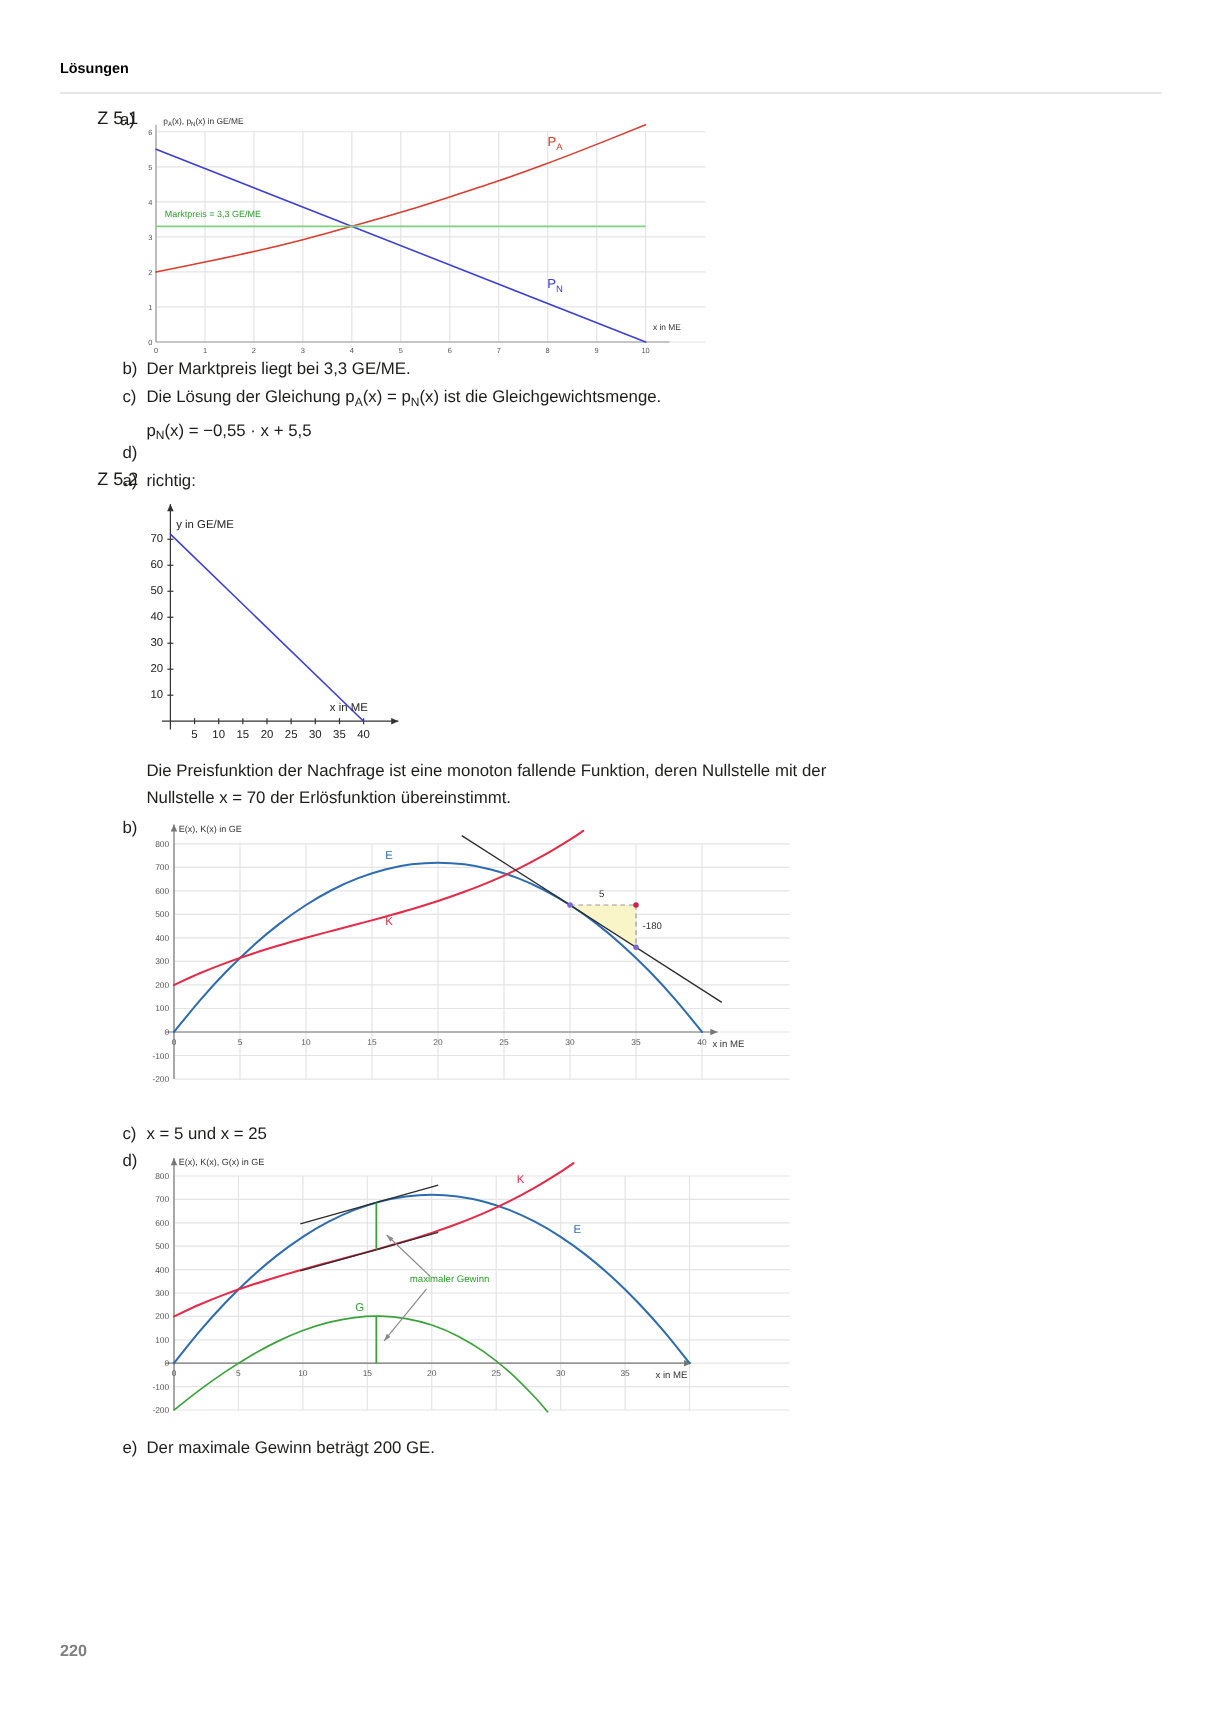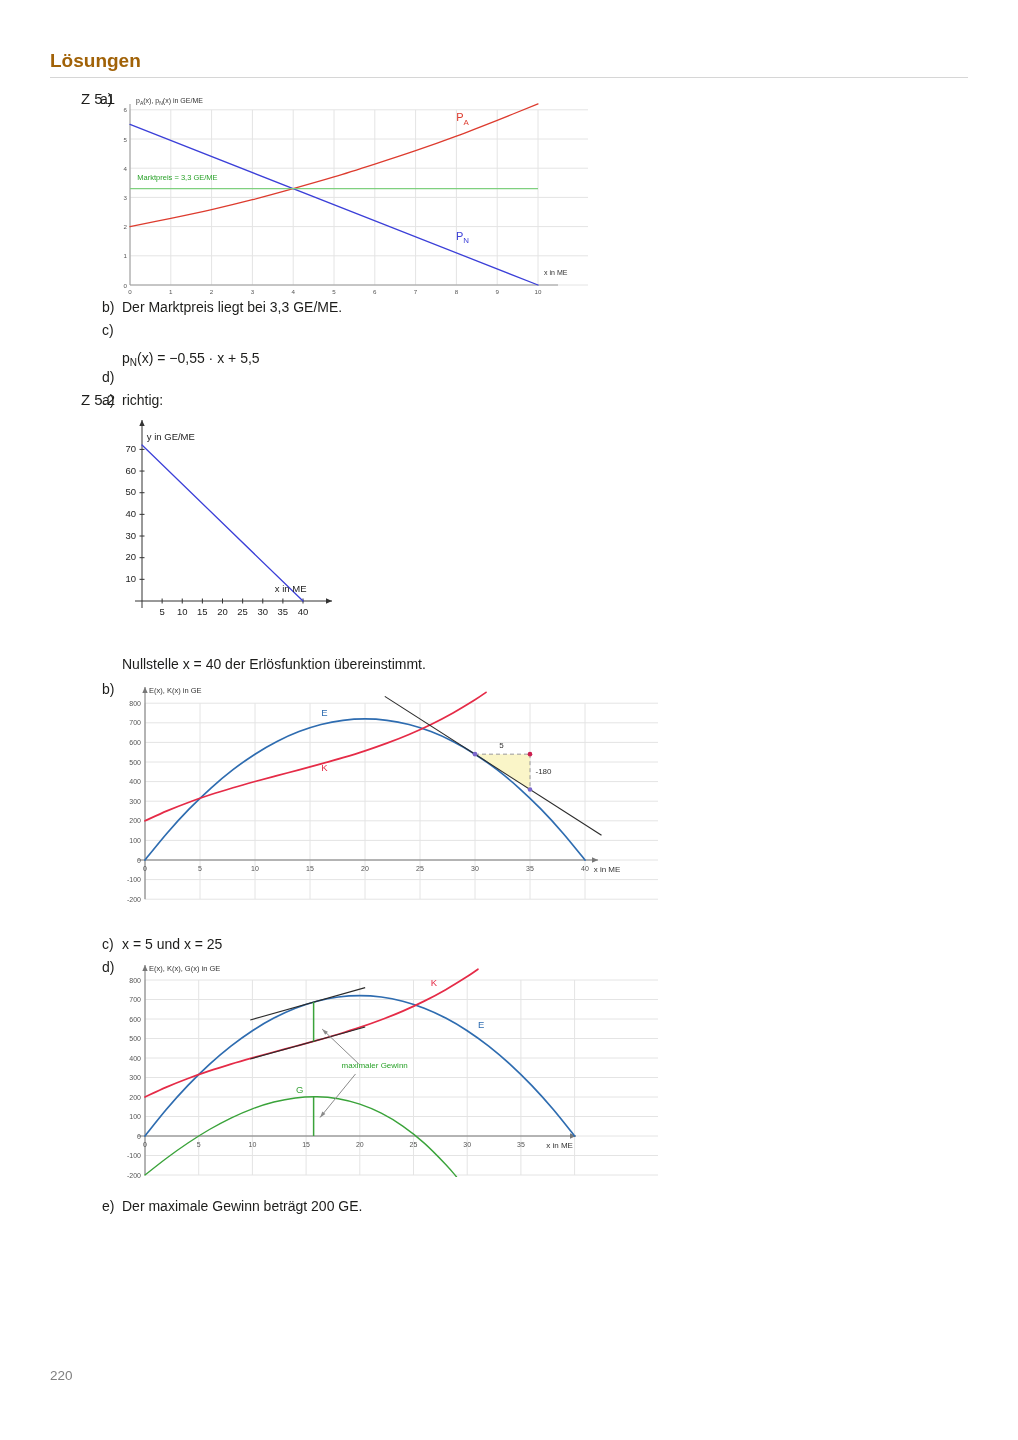--- a/index.html
+++ b/index.html
@@ -1,25 +1,25 @@
 <!DOCTYPE html>
 <html><head>
 <meta charset="utf-8">
 <style>
   html,body{margin:0;padding:0;background:#ffffff;}
   .page{position:relative;width:1018px;height:1440px;background:#ffffff;
         font-family:"Liberation Sans",sans-serif;color:#1d1d1b;overflow:hidden;}
-  .hdr{position:absolute;left:50px;top:50px;font-size:19px;font-weight:600;color:#a16207;}
+  .hdr{position:absolute;left:50px;top:50px;font-size:12px;font-weight:600;color:#000000;}
   .rule{position:absolute;left:50px;top:77px;width:918px;height:1px;background:#d6d6d6;}
   .znum{position:absolute;font-size:15px;white-space:nowrap;margin-left:24px;}
   .itm{position:absolute;font-size:14px;white-space:nowrap;}
   .txt{position:absolute;font-size:14px;white-space:nowrap;}
   .sub{font-size:10px;vertical-align:-3px;}
   .chart{position:absolute;}
-  .pagenum{position:absolute;left:50px;top:1368px;font-size:13.5px;font-weight:400;color:#7f7f7f;}
+  .pagenum{position:absolute;left:50px;top:1368px;font-size:13.5px;font-weight:700;color:#7f7f7f;}
 </style>
 </head>
 <body>
 
 <div class="page">
   <div class="hdr">Lösungen</div>
   <div class="rule"></div>
 
   <span class="znum" style="left:57px;top:90px">Z 5.1</span>
   <span class="itm" style="left:100px;top:91px">a)</span>
@@ -71,20 +71,21 @@
       <text x="340.52000000000004" y="29.480000000000018" text-anchor="middle" font-size="11" fill="#dd3b2e" font-family="&quot;Liberation Sans&quot;,sans-serif"><tspan dy="0" font-size="11">P</tspan><tspan dy="3.3" font-size="7.92">A</tspan></text>
       <text x="340.52000000000004" y="147.74" text-anchor="middle" font-size="11" fill="#3b3fd8" font-family="&quot;Liberation Sans&quot;,sans-serif"><tspan dy="0" font-size="11">P</tspan><tspan dy="3.3" font-size="7.92">N</tspan></text>
       <text x="15.344" y="88.464" text-anchor="start" font-size="7.5" fill="#2aa22a" font-family="&quot;Liberation Sans&quot;,sans-serif">Marktpreis = 3,3 GE/ME</text>
       <text x="422.12" y="182.78" text-anchor="start" font-size="7" fill="#333333" font-family="&quot;Liberation Sans&quot;,sans-serif">x in ME</text>
     </svg>
 
   <span class="itm" style="left:102px;top:299px">b)</span>
   <span class="txt" style="left:122px;top:299px">Der Marktpreis liegt bei 3,3 GE/ME.</span>
 
   <span class="itm" style="left:102px;top:322px">c)</span>
+  <span class="txt" style="left:122px;top:322px"><span>Die Lösung der Gleichung p</span><span class="sub">A</span><span>(x) = p</span><span class="sub">N</span><span>(x) ist die Gleichgewichtsmenge.</span></span>
 
   <span class="itm" style="left:102px;top:369px">d)</span>
   <span class="txt" style="left:122px;top:350px"><span>p</span><span class="sub">N</span><span>(x) = −0,55 · x + 5,5</span></span>
 
   <span class="znum" style="left:57px;top:391px">Z 5.2</span>
   <span class="itm" style="left:102px;top:392px">a)</span>
   <span class="txt" style="left:122px;top:392px">richtig:</span>
 
   <svg class="chart" style="left:125px;top:408px" viewBox="0 0 235 230" width="235" height="230">
       <line x1="10" y1="193" x2="207" y2="193" stroke="#333" stroke-width="1"></line>
@@ -121,21 +122,22 @@
       <text x="11" y="87.21428571428571" text-anchor="end" font-size="9.5" fill="#222" font-family="&quot;Liberation Sans&quot;,sans-serif">50</text>
       <text x="11" y="65.55714285714285" text-anchor="end" font-size="9.5" fill="#222" font-family="&quot;Liberation Sans&quot;,sans-serif">60</text>
       <text x="11" y="43.900000000000006" text-anchor="end" font-size="9.5" fill="#222" font-family="&quot;Liberation Sans&quot;,sans-serif">70</text>
       <g>
         <path d="M17 37.06857142857143 L178 193" fill="none" stroke="#3b3fd8" stroke-width="1.3" stroke-linecap="round"></path>
       </g>
       <text x="21.83" y="31.65428571428572" text-anchor="start" font-size="9.5" fill="#222222" font-family="&quot;Liberation Sans&quot;,sans-serif">y in GE/ME</text>
       <text x="149.825" y="184.33714285714285" text-anchor="start" font-size="9.5" fill="#222222" font-family="&quot;Liberation Sans&quot;,sans-serif">x in ME</text>
     </svg>
 
-  <span class="txt" style="left:122px;top:656px">Nullstelle x = 40 der Erlösfunktion übereinstimmt.</span>
+  <span class="txt" style="left:122px;top:634px">Die Preisfunktion der Nachfrage ist eine monoton fallende Funktion, deren Nullstelle mit der</span>
+  <span class="txt" style="left:122px;top:656px">Nullstelle x = 70 der Erlösfunktion übereinstimmt.</span>
 
   <span class="itm" style="left:102px;top:681px">b)</span>
   <svg class="chart" style="left:120px;top:678px" viewBox="0 0 545 234" width="545" height="234">
       <defs>
         <clipPath id="cp-c3">
           <rect x="0" y="7" width="545" height="216"></rect>
         </clipPath>
       </defs>
       <line x1="25" y1="221.2" x2="25" y2="25.2" stroke="#e4e4e4" stroke-width="1"></line>
       <line x1="80" y1="221.2" x2="80" y2="25.2" stroke="#e4e4e4" stroke-width="1"></line>

